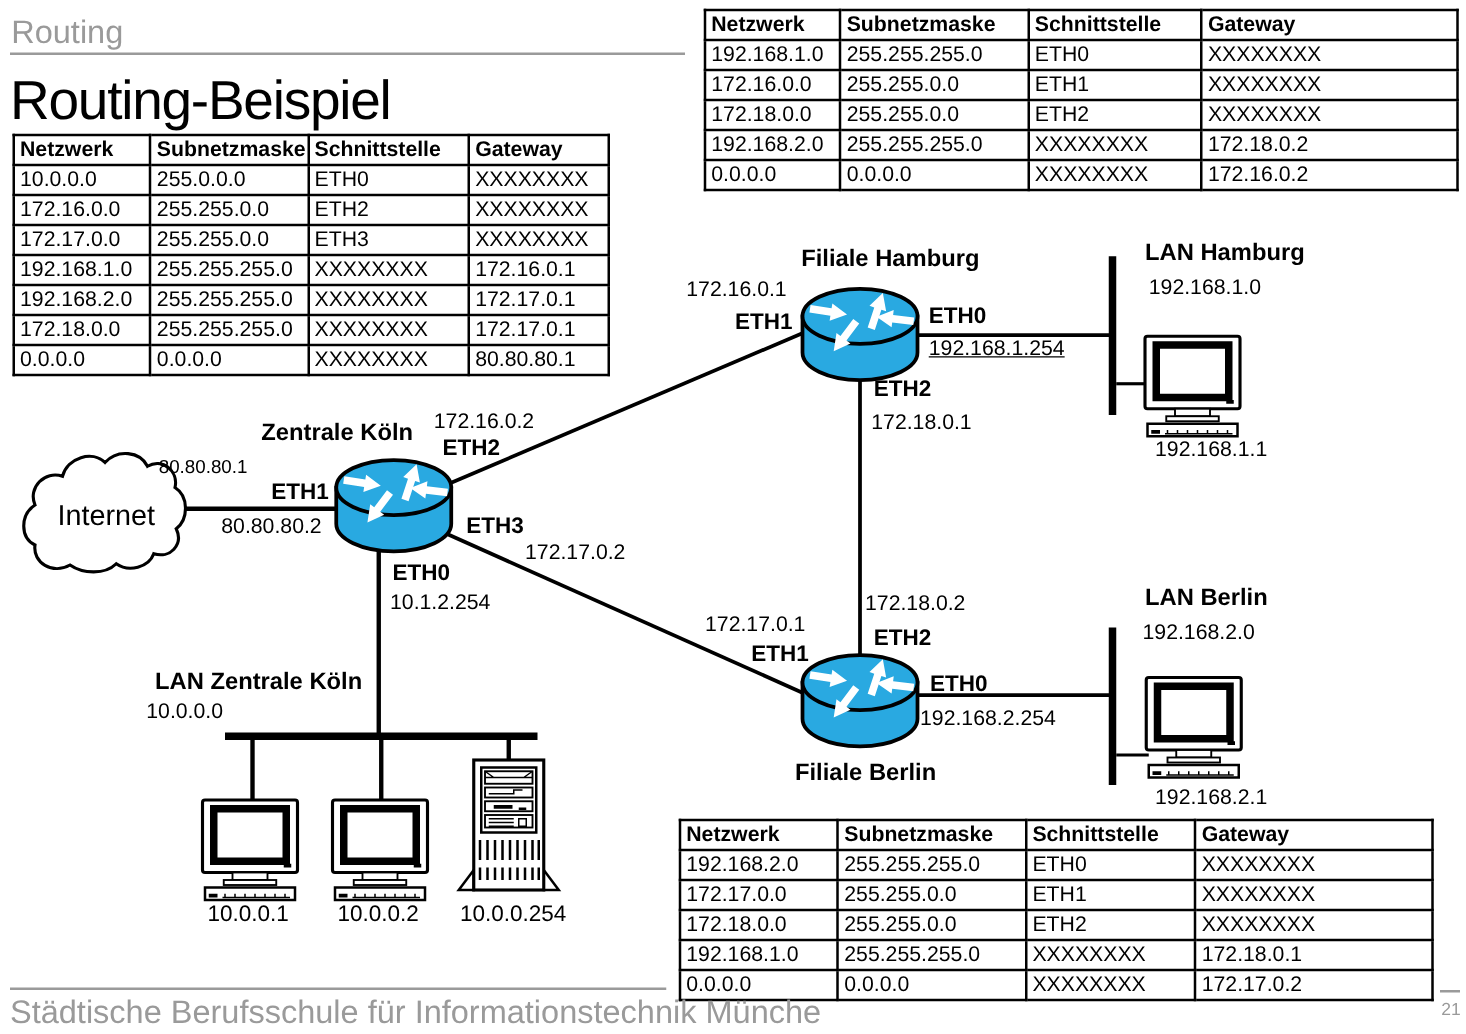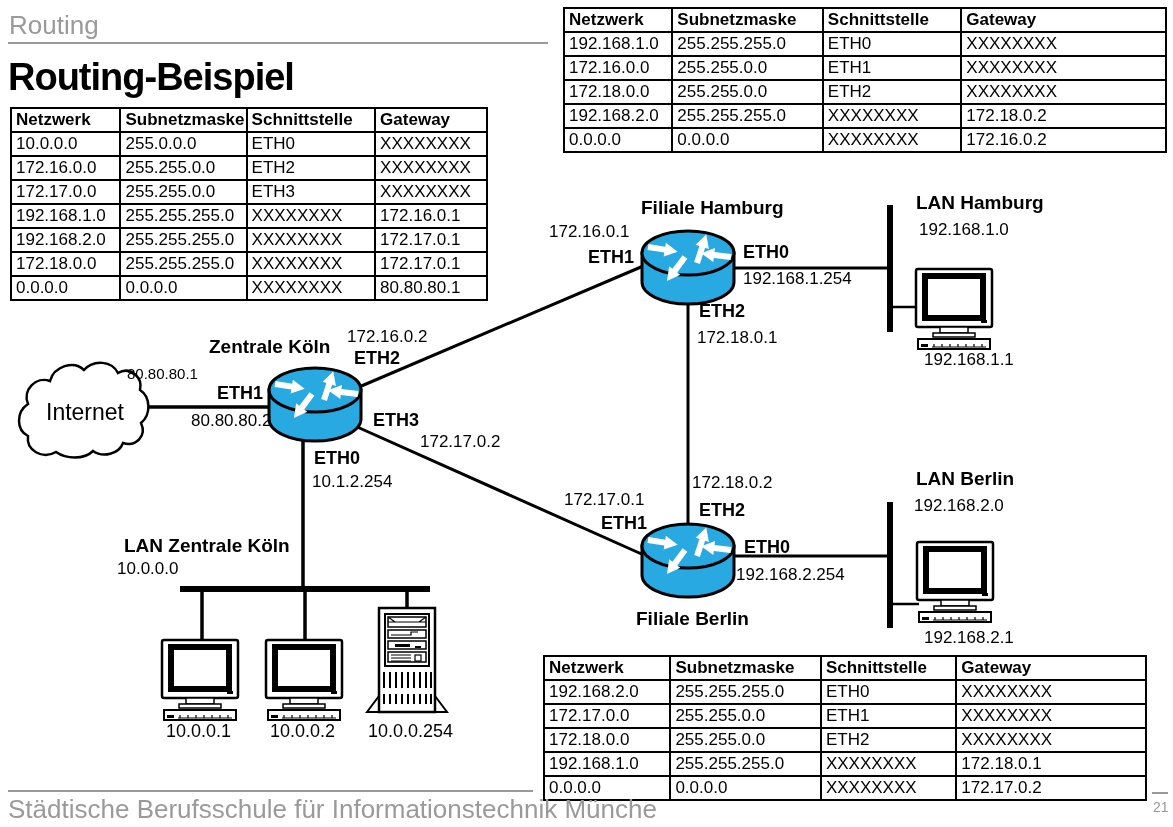--- a/index.html
+++ b/index.html
@@ -4,21 +4,21 @@
 <style>
   html,body{margin:0;padding:0;}
   body{
     width:1173px;height:827px;position:relative;overflow:hidden;
     background:#ffffff;font-family:"Liberation Sans", sans-serif;color:#000;
   }
   .abs{position:absolute;white-space:nowrap;}
   
   .slide-header{left:9px;top:10px;font-size:26px;color:#9a9a9a;}
   .header-rule{left:8px;top:42px;width:540px;height:0;border-top:2px solid #9a9a9a;}
-  .slide-title{left:8px;top:56px;font-size:38px;font-weight:bold;letter-spacing:-1px;}
+  .slide-title{left:8px;top:56px;font-size:44px;font-weight:normal;letter-spacing:-1px;}
   
   table.rt{border-collapse:collapse;background:#fff;table-layout:fixed;}
   table.rt th,table.rt td{
     border:2px solid #000;font-size:17px;line-height:20px;
     padding:1px 4px;text-align:left;overflow:hidden;white-space:nowrap;
   }
   table.rt th{font-weight:bold;}
   #table-koeln{left:10px;top:107px;width:478px;}
   #table-hamburg{left:563px;top:7px;width:604px;}
   #table-berlin{left:543px;top:655px;width:604px;}
@@ -279,31 +279,31 @@
     </tbody>
   </table>
 
 <div class="abs lbl center" style="left:30px;top:399px;width:110px;font-size:23px;">Internet</div>
 <div class="abs lbl small" style="left:127px;top:365px;">80.80.80.1</div>
 
 <div class="abs lbl title" style="left:209px;top:336px;">Zentrale Köln</div>
 <div class="abs lbl" style="left:347px;top:327px;">172.16.0.2</div>
 <div class="abs lbl b" style="left:354px;top:348px;">ETH2</div>
 <div class="abs lbl b" style="left:217px;top:383px;">ETH1</div>
-<div class="abs lbl" style="left:191px;top:411px;text-align:right;">80.80.80.2</div>
+<div class="abs lbl" style="left:177px;top:411px;text-align:right;">80.80.80.2</div>
 <div class="abs lbl b" style="left:373px;top:410px;">ETH3</div>
 <div class="abs lbl" style="left:420px;top:432px;">172.17.0.2</div>
 <div class="abs lbl b" style="left:314px;top:448px;">ETH0</div>
 <div class="abs lbl" style="left:312px;top:472px;">10.1.2.254</div>
 
 <div class="abs lbl title" style="left:641px;top:197px;">Filiale Hamburg</div>
 <div class="abs lbl" style="left:549px;top:222px;">172.16.0.1</div>
 <div class="abs lbl b" style="left:588px;top:247px;">ETH1</div>
 <div class="abs lbl b" style="left:743px;top:242px;">ETH0</div>
-<div class="abs lbl" style="left:743px;top:269px;">192.168.1.254</div>
+<div class="abs lbl" style="left:743px;top:269px;text-decoration:underline;">192.168.1.254</div>
 <div class="abs lbl b" style="left:699px;top:301px;">ETH2</div>
 <div class="abs lbl" style="left:697px;top:328px;">172.18.0.1</div>
 
 <div class="abs lbl title" style="left:916px;top:192px;">LAN Hamburg</div>
 <div class="abs lbl" style="left:919px;top:220px;">192.168.1.0</div>
 <div class="abs lbl" style="left:924px;top:350px;">192.168.1.1</div>
 
 <div class="abs lbl" style="left:692px;top:473px;">172.18.0.2</div>
 <div class="abs lbl b" style="left:699px;top:500px;">ETH2</div>
 <div class="abs lbl" style="left:564px;top:490px;">172.17.0.1</div>

